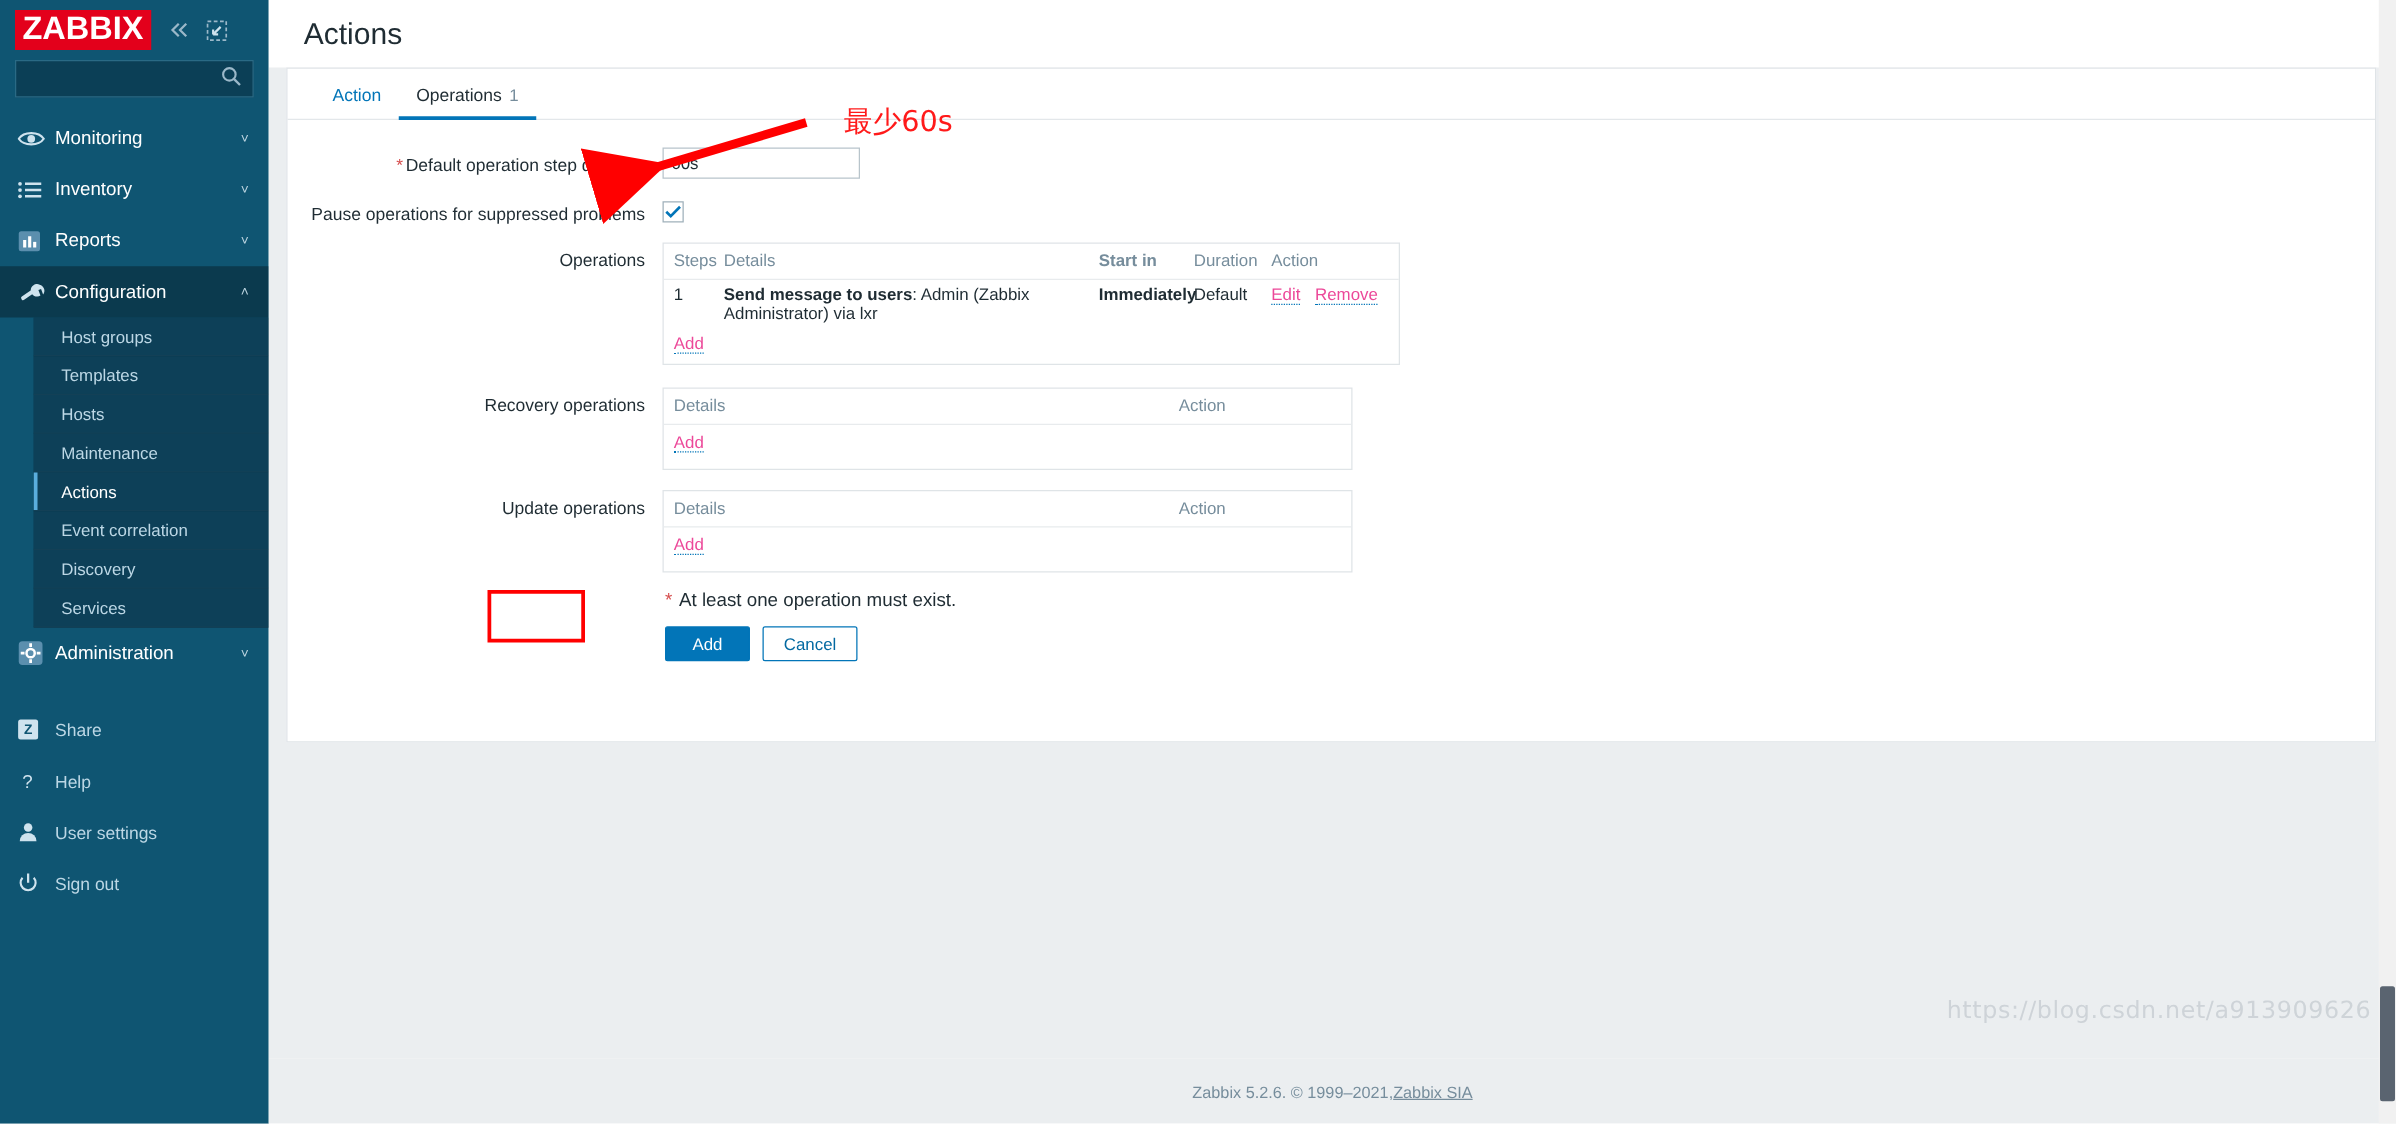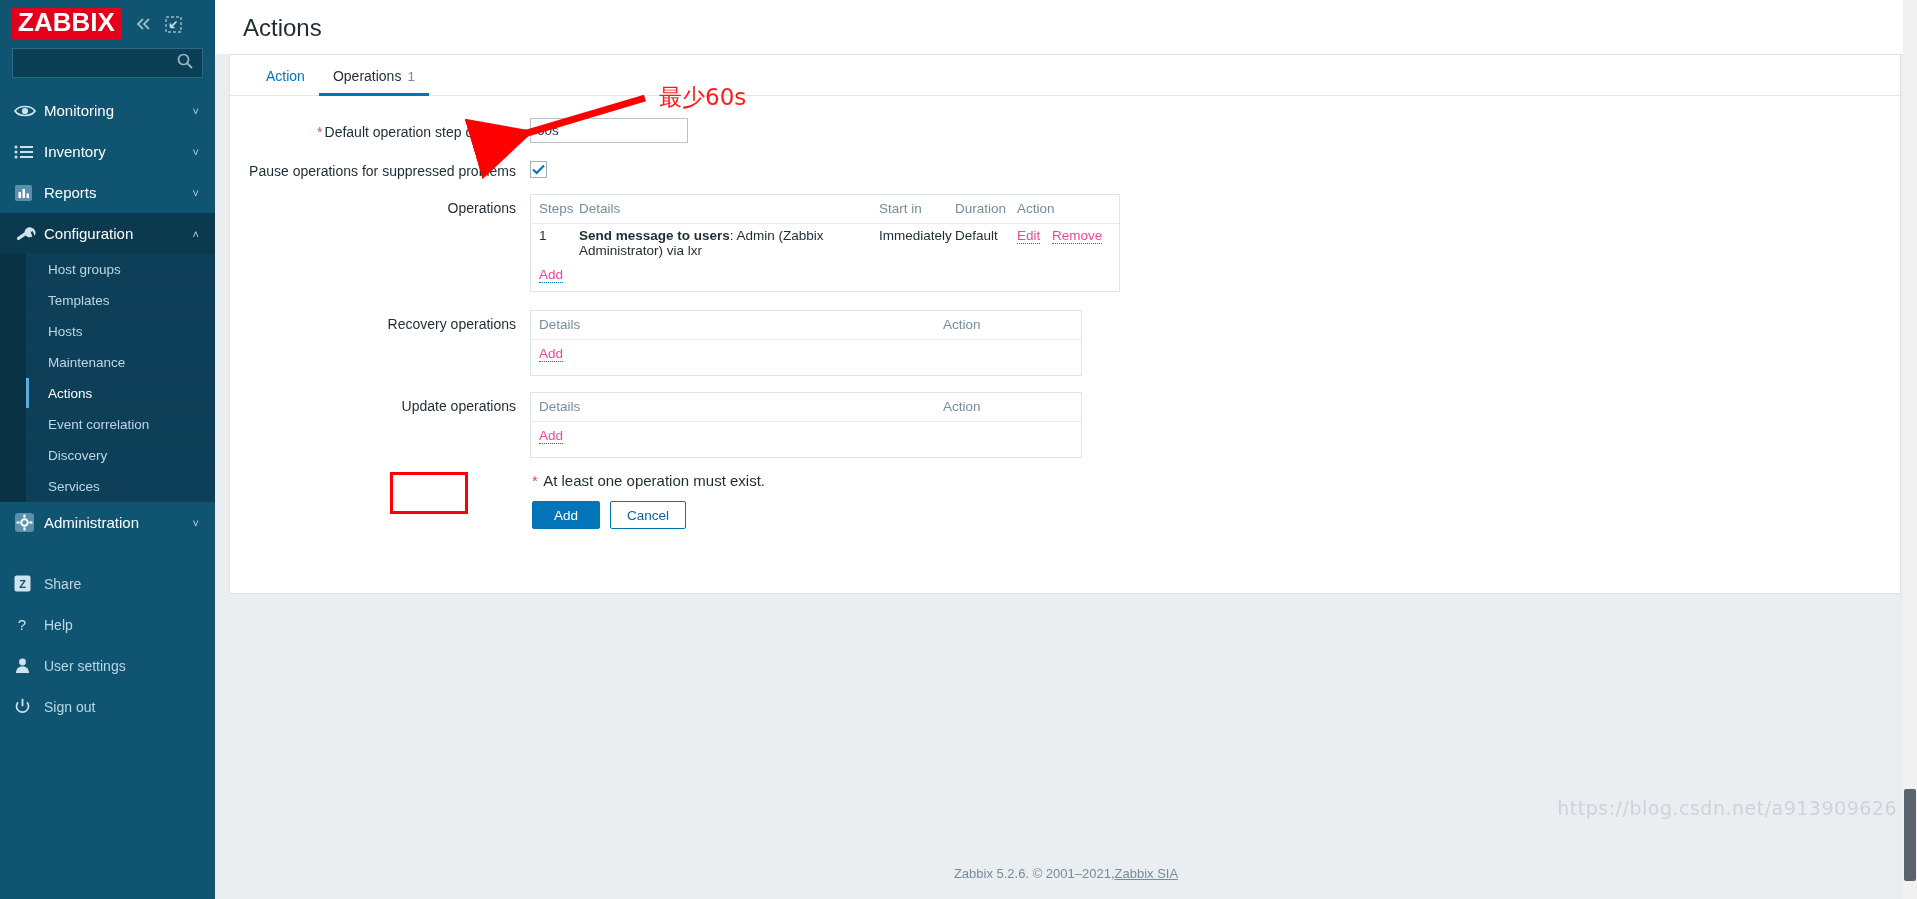--- a/index.html
+++ b/index.html
@@ -44,21 +44,21 @@
   .nav-item {
     display: flex; align-items: center; height: 41px;
     padding-left: 14px; color: #ffffff; font-size: 15px;
     cursor: pointer; position: relative;
   }
   .nav-item .nico { width: 30px; display: flex; align-items: center; color: #cfe3ee; }
   .nav-item .nlabel { flex: 1; }
   .nav-item .chev { color: #bcd4e0; font-size: 11px; margin-right: 16px; }
   .nav-item.open { background: #0b3a4e; }
 
-  .submenu { background: #0a3245; padding-left: 26px; }
+  .submenu { background: #0a3245; padding-left: 0; margin-left: 27px; }
   .sub-item {
     height: 31px; display: flex; align-items: center;
     padding-left: 22px; color: #bcd7e5; font-size: 13.5px;
     border-bottom: 1px solid #134056; cursor: pointer; position: relative;
     background: #0d4058;
   }
   .sub-item.selected { color: #ffffff; }
   .sub-item.selected::before {
     content: ""; position: absolute; left: 0; top: 0; bottom: 0;
     width: 3px; background: #5aaedd;
@@ -130,21 +130,21 @@
   .thead {
     display: flex; color: #768d9c; padding: 6px 8px 7px 8px;
     border-bottom: 1px solid #e8ebed;
   }
   .trow {
     display: flex; padding: 4px 8px 5px 8px; color: #1f2c33;
     align-items: baseline;
   }
   .c-steps { width: 40px; }
   .c-details { flex: 1; }
-  .c-startin { width: 76px; }
+  .c-startin { width: 76px; font-weight: bold; }
   .c-duration { width: 62px; }
   .c-action { width: 94px; }
   .c-details-sm { flex: 1; }
   .c-action-sm { width: 130px; }
   .bold { font-weight: 700; }
   .lnk {
     color: #ec4899; cursor: pointer;
     border-bottom: 1px dotted #0275b8; text-decoration: none;
   }
   .addrow { padding: 4px 8px 9px 8px; }
@@ -463,29 +463,29 @@
 
       <svg class="anno-svg" width="1702" height="740">
         <defs>
           <marker id="ah" markerWidth="9" markerHeight="9" refX="7" refY="4.5" orient="auto">
             <path d="M9,0 L9,9 L0,4.5 z" fill="#ff0000"></path>
           </marker>
         </defs>
         <line x1="430" y1="44" x2="272" y2="91" stroke="#ff0000" stroke-width="7" marker-end="url(#ah)"></line>
       </svg>
 
-      <div class="anno-text" style="left:444px; top:28px;">最少60s</div>
+      <div class="anno-text" style="left:460px; top:28px;">最少60s</div>
 
       <div class="anno-box" style="left:175px; top:418px; width:78px; height:42px;"></div>
 
       <div class="watermark">https://blog.csdn.net/a913909626</div>
     </div>
 
     <div class="footer">
-      <span>Zabbix 5.2.6. © 2001–2021, </span>
+      <span>Zabbix 5.2.6. © 1999–2021, </span>
         <a href="#">Zabbix SIA</a>
     </div>
 
     <div class="scroll-track">
       <div class="scroll-thumb"></div>
     </div>
   </div>
 </div>
 
 </body></html>

